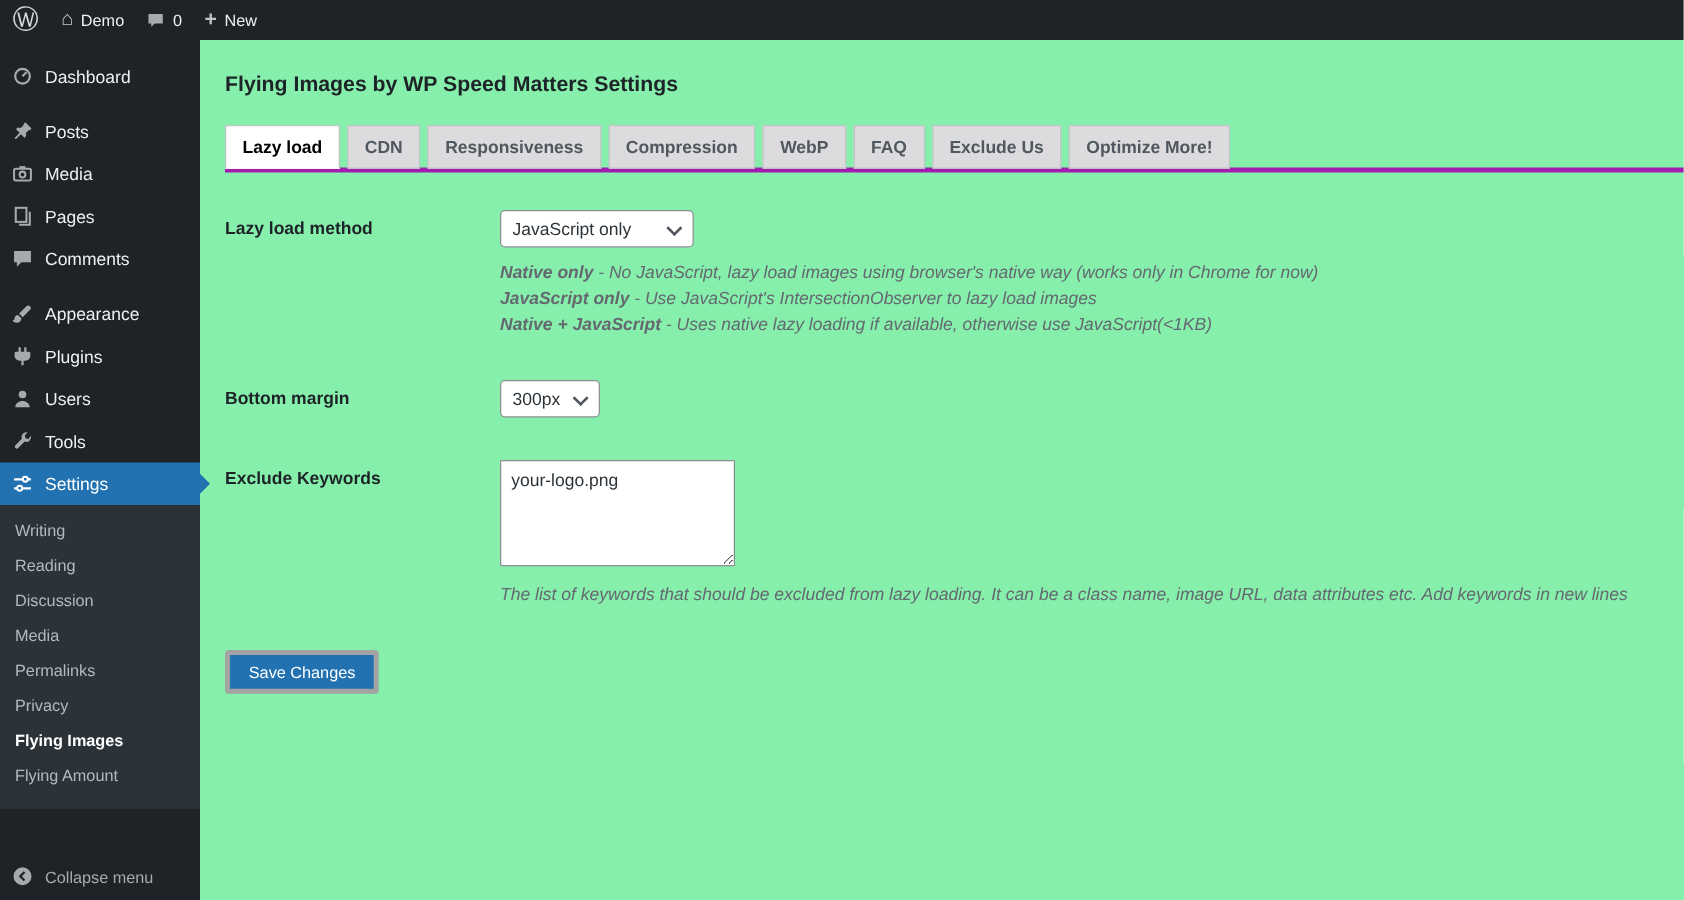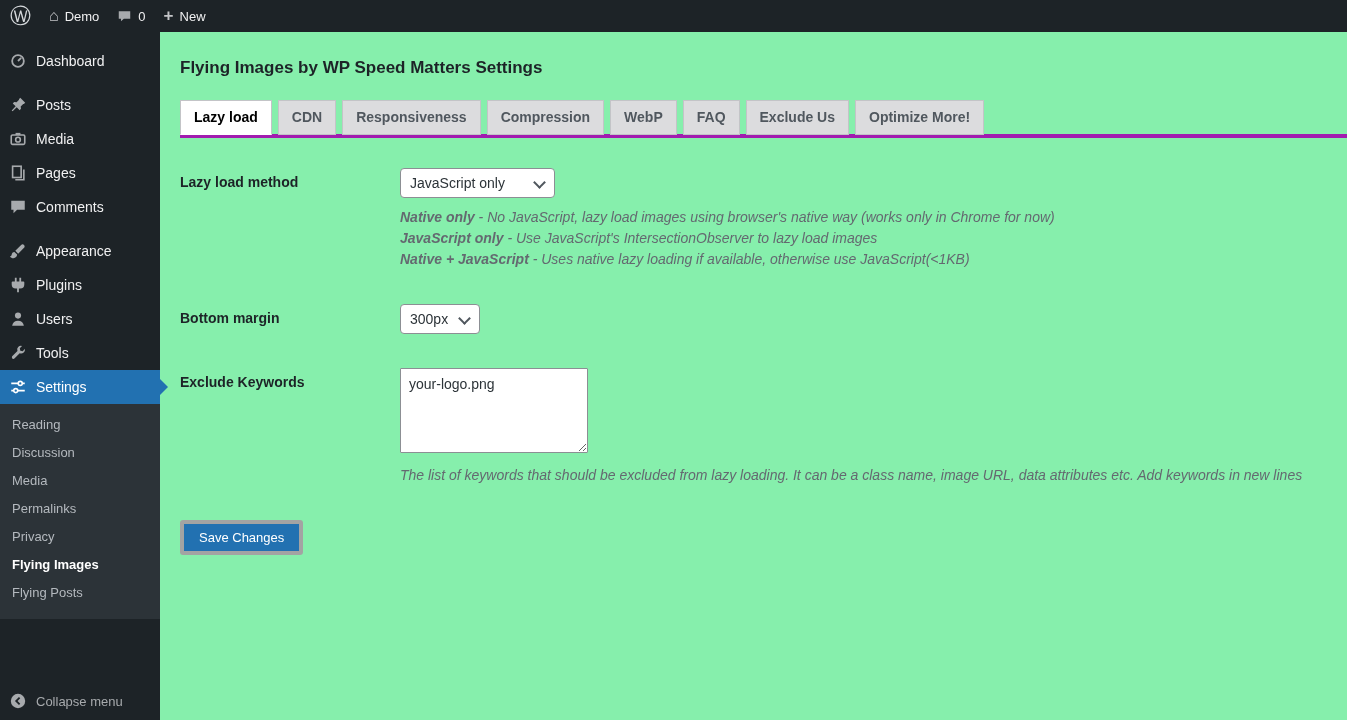--- a/index.html
+++ b/index.html
@@ -181,27 +181,28 @@
         <span class="icon">
           <svg class="ic" viewBox="0 0 20 20">
               <path d="M2.5 6h8M14.8 6h2.7M2.5 14h2.7M9.8 14h7.7" stroke="currentColor" stroke-width="2" fill="none"></path>
               <circle cx="12.5" cy="6" r="2.2" fill="none" stroke="currentColor" stroke-width="1.8"></circle>
               <circle cx="7.5" cy="14" r="2.2" fill="none" stroke="currentColor" stroke-width="1.8"></circle>
             </svg>
         </span>
         <span>Settings</span>
       </div>
       <div class="submenu">
+        <div class="submenu-item">Writing</div>
         <div class="submenu-item">Reading</div>
         <div class="submenu-item">Discussion</div>
         <div class="submenu-item">Media</div>
         <div class="submenu-item">Permalinks</div>
         <div class="submenu-item">Privacy</div>
         <div class="submenu-item current">Flying Images</div>
-        <div class="submenu-item">Flying Posts</div>
+        <div class="submenu-item">Flying Amount</div>
       </div>
     </div>
     <div id="collapse-row">
       <span class="icon">
         <svg class="ic" viewBox="0 0 20 20">
             <circle cx="10" cy="10" r="8" fill="currentColor"></circle>
             <path d="M11.8 6.2 8 10l3.8 3.8" fill="none" stroke="#1d2327" stroke-width="2"></path>
           </svg>
       </span>
       <span>Collapse menu</span>

